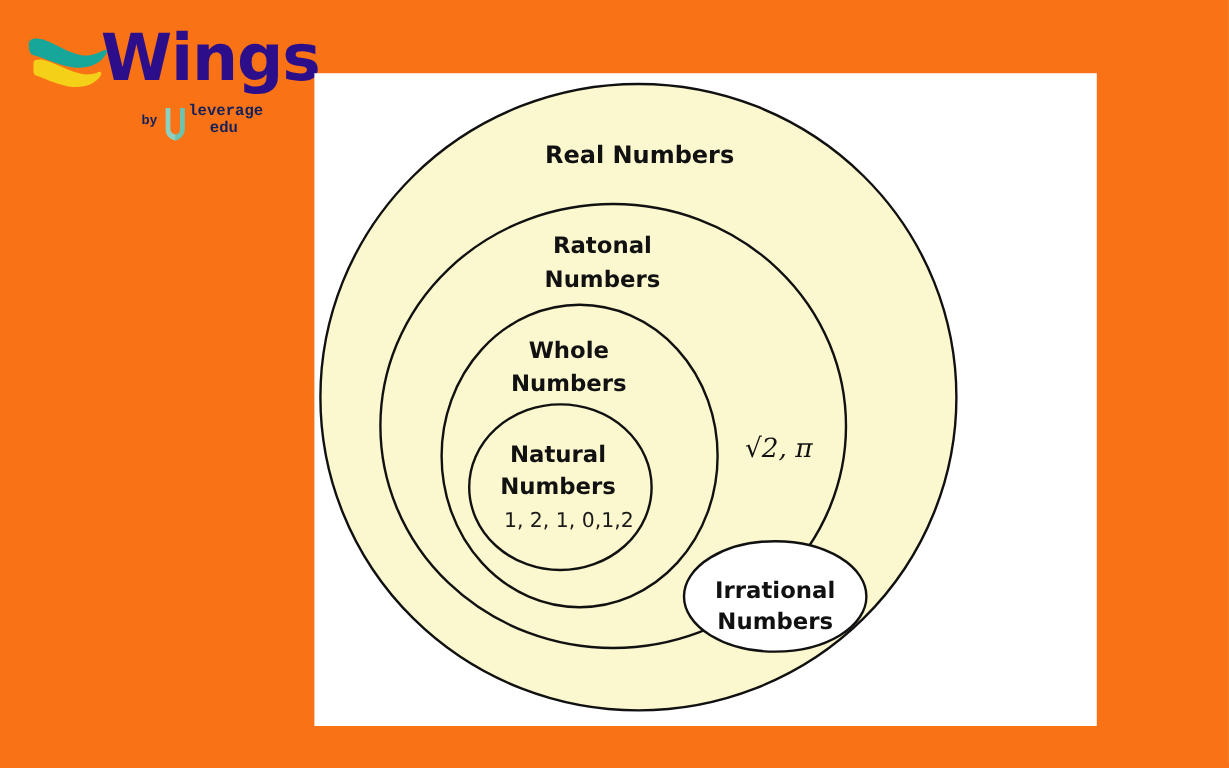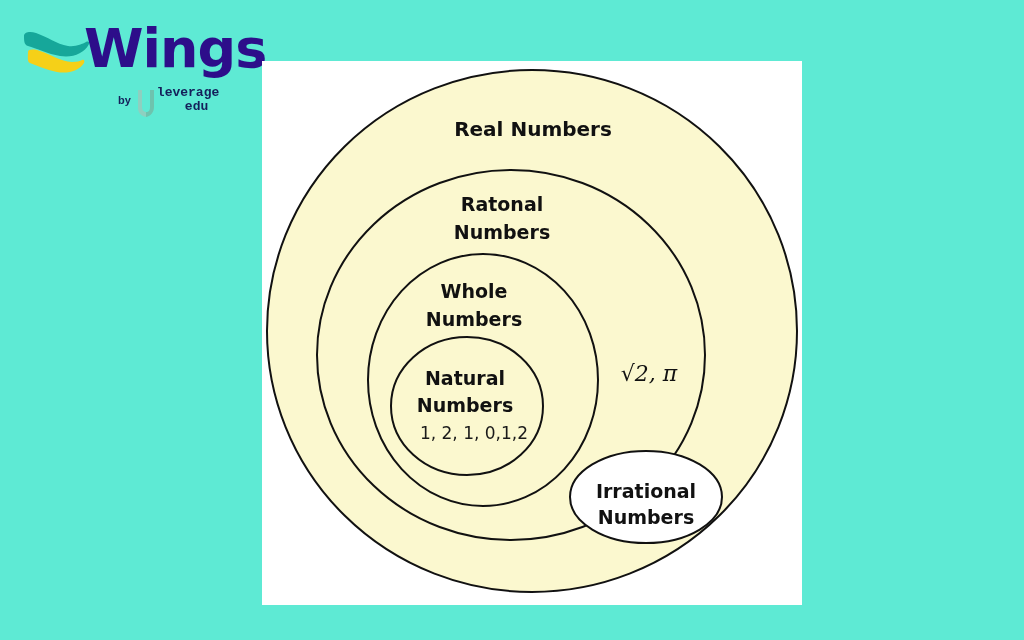--- a/index.html
+++ b/index.html
@@ -11,21 +11,21 @@
     width: 1024px;
     height: 640px;
     overflow: hidden;
     font-family: "Liberation Sans", sans-serif;
     background: #c7a240;
   }
   #stage {
     position: relative;
     width: 1024px;
     height: 640px;
-    background: #5eead4;
+    background: #f97316;
   }
 
   
   #logo {
     position: absolute;
     left: 22px;
     top: 24px;
     width: 220px;
     height: 110px;
   }
@@ -73,29 +73,29 @@
   }
   #leverage-words {
     font-family: Liberation Mono, monospace;
     font-weight: bold;
     font-size: 13px;
     color: #14205a;
     line-height: 1.05;
     margin-left: -4px;
   }
   #leverage-words .edu-line {
-    margin-left: 28px;
+    margin-left: 18px;
   }
 
   
   #panel {
     position: absolute;
     left: 262px;
     top: 61px;
-    width: 540px;
+    width: 652px;
     height: 544px;
     background: #ffffff;
   }
   #diagram-svg {
     position: absolute;
     left: 0;
     top: 0;
     width: 540px;
     height: 544px;
     display: block;

